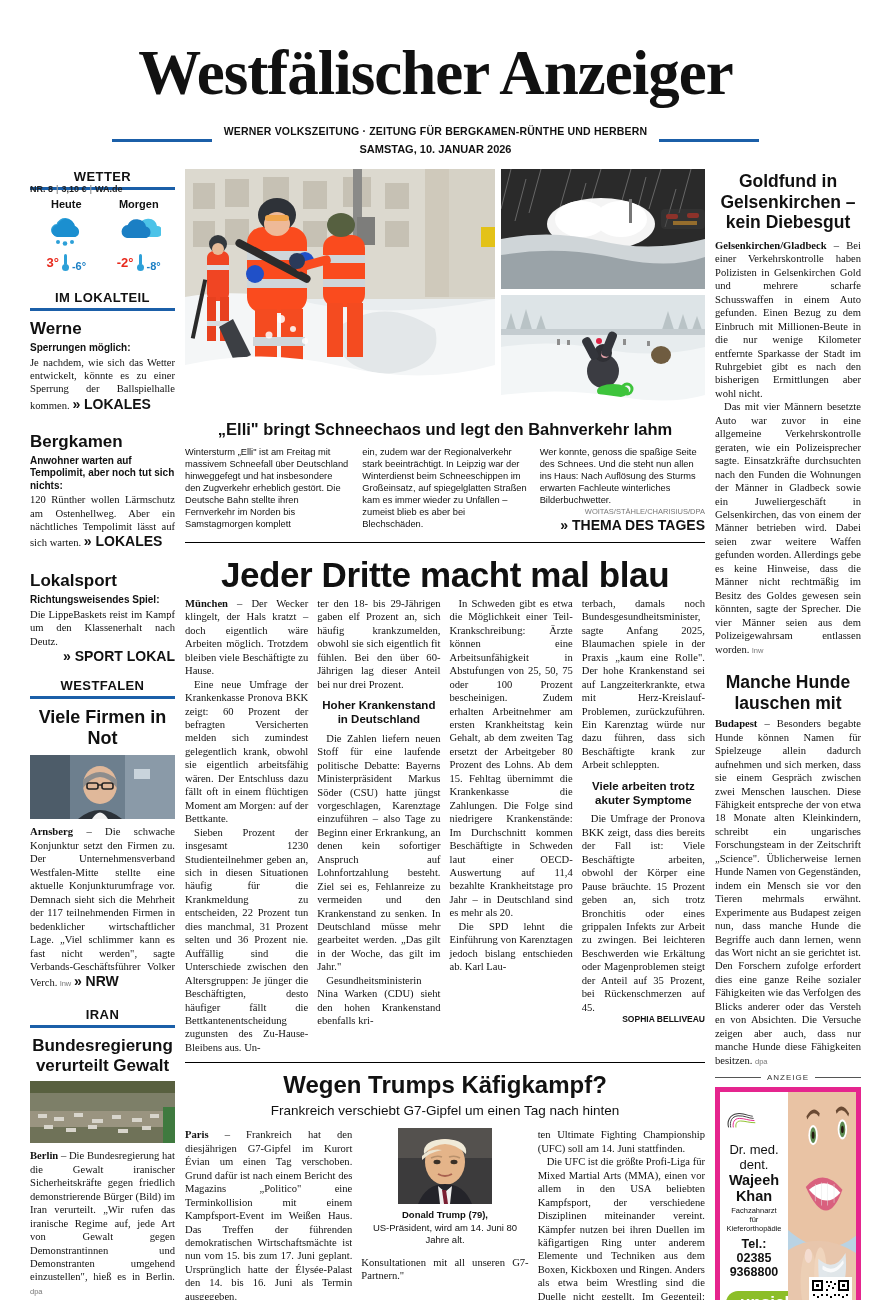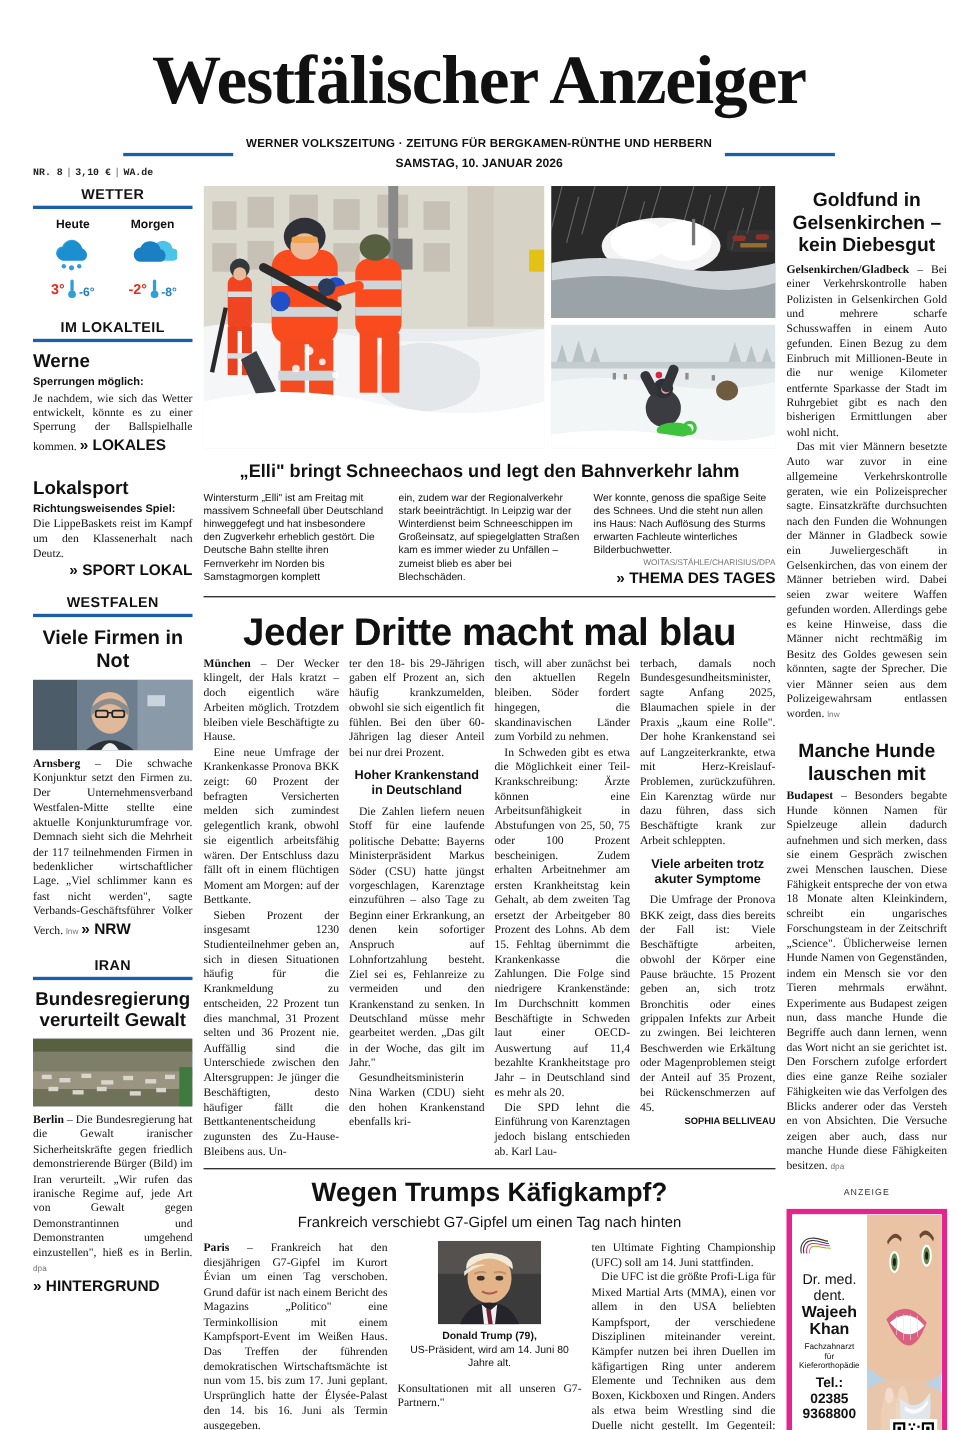--- a/index.html
+++ b/index.html
@@ -40,22 +40,22 @@
     font-size: 10.5px;
     letter-spacing: 0.2px;
   }
   .subline2 {
     font-family: "Liberation Sans", sans-serif;
     font-weight: bold;
     font-size: 11px;
     margin-top: 6px;
   }
   .issue-info {
-    position: absolute; left: 30px; top: 152px;
-    font-family: Liberation Mono, monospace;
+    position: absolute; left: 30px; top: 184px;
+    font-family: Liberation Sans, sans-serif;
     font-weight: bold; font-size: 9px; color: #222;
   }
   .issue-info span.sep { color:#999; padding: 0 3px; }
 
   
   .grid {
     display: grid;
     grid-template-columns: 145px 10px 520px 10px 146px;
     margin-top: 14px;
   }
@@ -137,21 +137,21 @@
   .byline { font-family:"Liberation Sans",sans-serif; font-weight:bold; font-size:8.5px; text-align:right; }
   p.ind { text-indent: 9px; }
 
   
   .trump-head { font-family:"Liberation Sans",sans-serif; font-weight:bold; font-size:24px; text-align:center; margin:8px 0 4px; }
   .trump-sub { font-family:"Liberation Sans",sans-serif; font-size:13.5px; text-align:center; margin:0 0 10px; }
   .trump-cap { font-family:"Liberation Sans",sans-serif; font-weight:bold; font-size:9.5px; text-align:center; line-height:1.32; margin-top:5px; }
   .trump-cap .light { font-weight:normal; }
 
   
-  .anzeige { display:flex; align-items:center; gap:6px; margin:6px 0 5px;flex-direction:column; }
+  .anzeige { display:flex; align-items:center; gap:6px; margin:6px 0 5px; }
   .anzeige .ln { height:1px; background:#555; flex:1; }
   .anzeige .tx { font-family:"Liberation Sans",sans-serif; font-size:8px; letter-spacing:1px; color:#333; }
   .ad { border:5px solid #e5258e; background:#e5258e; width:100%; }
   .ad-top { display:flex; background:#fff; }
   .ad-left { width:50%; padding:8px 6px 0; }
   .ad-logo-name { font-family:"Liberation Sans",sans-serif; font-weight:normal; font-size:13px; text-align:center; margin-top:-4px;}
   .ad-logo-name b { display:block; font-size:14.5px; font-weight:bold; }
   .ad-spec { font-family:"Liberation Sans",sans-serif; font-size:7.5px; text-align:center; margin-top:2px; }
   .ad-tel { font-family:"Liberation Sans",sans-serif; font-weight:bold; font-size:12.5px; text-align:center; margin-top:4px; }
   .ad-right { width:50%; position:relative; overflow:hidden; }
@@ -237,20 +237,25 @@
       <div style="margin-top:18px">
         <div class="sec-head">IM LOKALTEIL</div>
         <div class="sec-rule"></div>
 
         <div class="block">
           <div class="town">Werne</div>
           <div class="lead-bold">Sperrungen möglich:</div>
           <p class="body-text mini-p"><span>Je nachdem, wie sich das Wetter entwickelt, könnte es zu einer Sperrung der Ballspielhalle kommen.</span> <span class="ref">» LOKALES</span></p>
         </div>
 
+        <div class="block" style="margin-top:18px">
+          <div class="town">Bergkamen</div>
+          <div class="lead-bold">Anwohner warten auf Tempolimit, aber noch tut sich nichts:</div>
+          <p class="body-text mini-p"><span>120 Rünther wollen Lärmschutz am Ostenhellweg. Aber ein nächtliches Tempolimit lässt auf sich warten.</span> <span class="ref">» LOKALES</span></p>
+        </div>
 
         <div class="block" style="margin-top:20px">
           <div class="town">Lokalsport</div>
           <div class="lead-bold">Richtungsweisendes Spiel:</div>
           <p class="body-text mini-p">Die LippeBaskets reist im Kampf um den Klassenerhalt nach Deutz.</p>
           <div class="ref" style="text-align:right">» SPORT LOKAL</div>
         </div>
       </div>
 
       <div style="margin-top:14px">
@@ -472,21 +477,20 @@
           <p class="body-text ind">Eine neue Umfrage der Krankenkasse Pronova BKK zeigt: 60 Prozent der befragten Versicherten melden sich zumindest gelegentlich krank, obwohl sie eigentlich arbeitsfähig wären. Der Entschluss dazu fällt oft in einem flüchtigen Moment am Morgen: auf der Bettkante.</p>
           <p class="body-text ind">Sieben Prozent der insgesamt 1230 Studienteilnehmer geben an, sich in diesen Situationen häufig für die Krankmeldung zu entscheiden, 22 Prozent tun dies manchmal, 31 Prozent selten und 36 Prozent nie. Auffällig sind die Unterschiede zwischen den Altersgruppen: Je jünger die Beschäftigten, desto häufiger fällt die Bettkantenentscheidung zugunsten des Zu-Hause-Bleibens aus. Un-</p>
         </div>
         <div>
           <p class="body-text">ter den 18- bis 29-Jährigen gaben elf Prozent an, sich häufig krankzumelden, obwohl sie sich eigentlich fit fühlen. Bei den über 60-Jährigen lag dieser Anteil bei nur drei Prozent.</p>
           <div class="sub-head">Hoher Krankenstand in Deutschland</div>
           <p class="body-text ind">Die Zahlen liefern neuen Stoff für eine laufende politische Debatte: Bayerns Ministerpräsident Markus Söder (CSU) hatte jüngst vorgeschlagen, Karenztage einzuführen – also Tage zu Beginn einer Erkrankung, an denen kein sofortiger Anspruch auf Lohnfortzahlung besteht. Ziel sei es, Fehlanreize zu vermeiden und den Krankenstand zu senken. In Deutschland müsse mehr gearbeitet werden. „Das gilt in der Woche, das gilt im Jahr."</p>
           <p class="body-text ind">Gesundheitsministerin Nina Warken (CDU) sieht den hohen Krankenstand ebenfalls kri-</p>
         </div>
         <div>
-          <p class="body-text">tisch, will aber zunächst bei den aktuellen Regeln bleiben. Söder fordert hingegen, die skandinavischen Länder zum Vorbild zu nehmen.</p>
           <p class="body-text ind">In Schweden gibt es etwa die Möglichkeit einer Teil-Krankschreibung: Ärzte können eine Arbeitsunfähigkeit in Abstufungen von 25, 50, 75 oder 100 Prozent bescheinigen. Zudem erhalten Arbeitnehmer am ersten Krankheitstag kein Gehalt, ab dem zweiten Tag ersetzt der Arbeitgeber 80 Prozent des Lohns. Ab dem 15. Fehltag übernimmt die Krankenkasse die Zahlungen. Die Folge sind niedrigere Krankenstände: Im Durchschnitt kommen Beschäftigte in Schweden laut einer OECD-Auswertung auf 11,4 bezahlte Krankheitstage pro Jahr – in Deutschland sind es mehr als 20.</p>
           <p class="body-text ind">Die SPD lehnt die Einführung von Karenztagen jedoch bislang entschieden ab. Karl Lau-</p>
         </div>
         <div>
           <p class="body-text">terbach, damals noch Bundesgesundheitsminister, sagte Anfang 2025, Blaumachen spiele in der Praxis „kaum eine Rolle". Der hohe Krankenstand sei auf Langzeiterkrankte, etwa mit Herz-Kreislauf-Problemen, zurückzuführen. Ein Karenztag würde nur dazu führen, dass sich Beschäftigte krank zur Arbeit schleppten.</p>
           <div class="sub-head">Viele arbeiten trotz akuter Symptome</div>
           <p class="body-text ind">Die Umfrage der Pronova BKK zeigt, dass dies bereits der Fall ist: Viele Beschäftigte arbeiten, obwohl der Körper eine Pause bräuchte. 15 Prozent geben an, sich trotz Bronchitis oder eines grippalen Infekts zur Arbeit zu zwingen. Bei leichteren Beschwerden wie Erkältung oder Magenproblemen steigt der Anteil auf 35 Prozent, bei Rückenschmerzen auf 45.</p>
           <div class="byline">SOPHIA BELLIVEAU</div>
         </div>
       </div>

